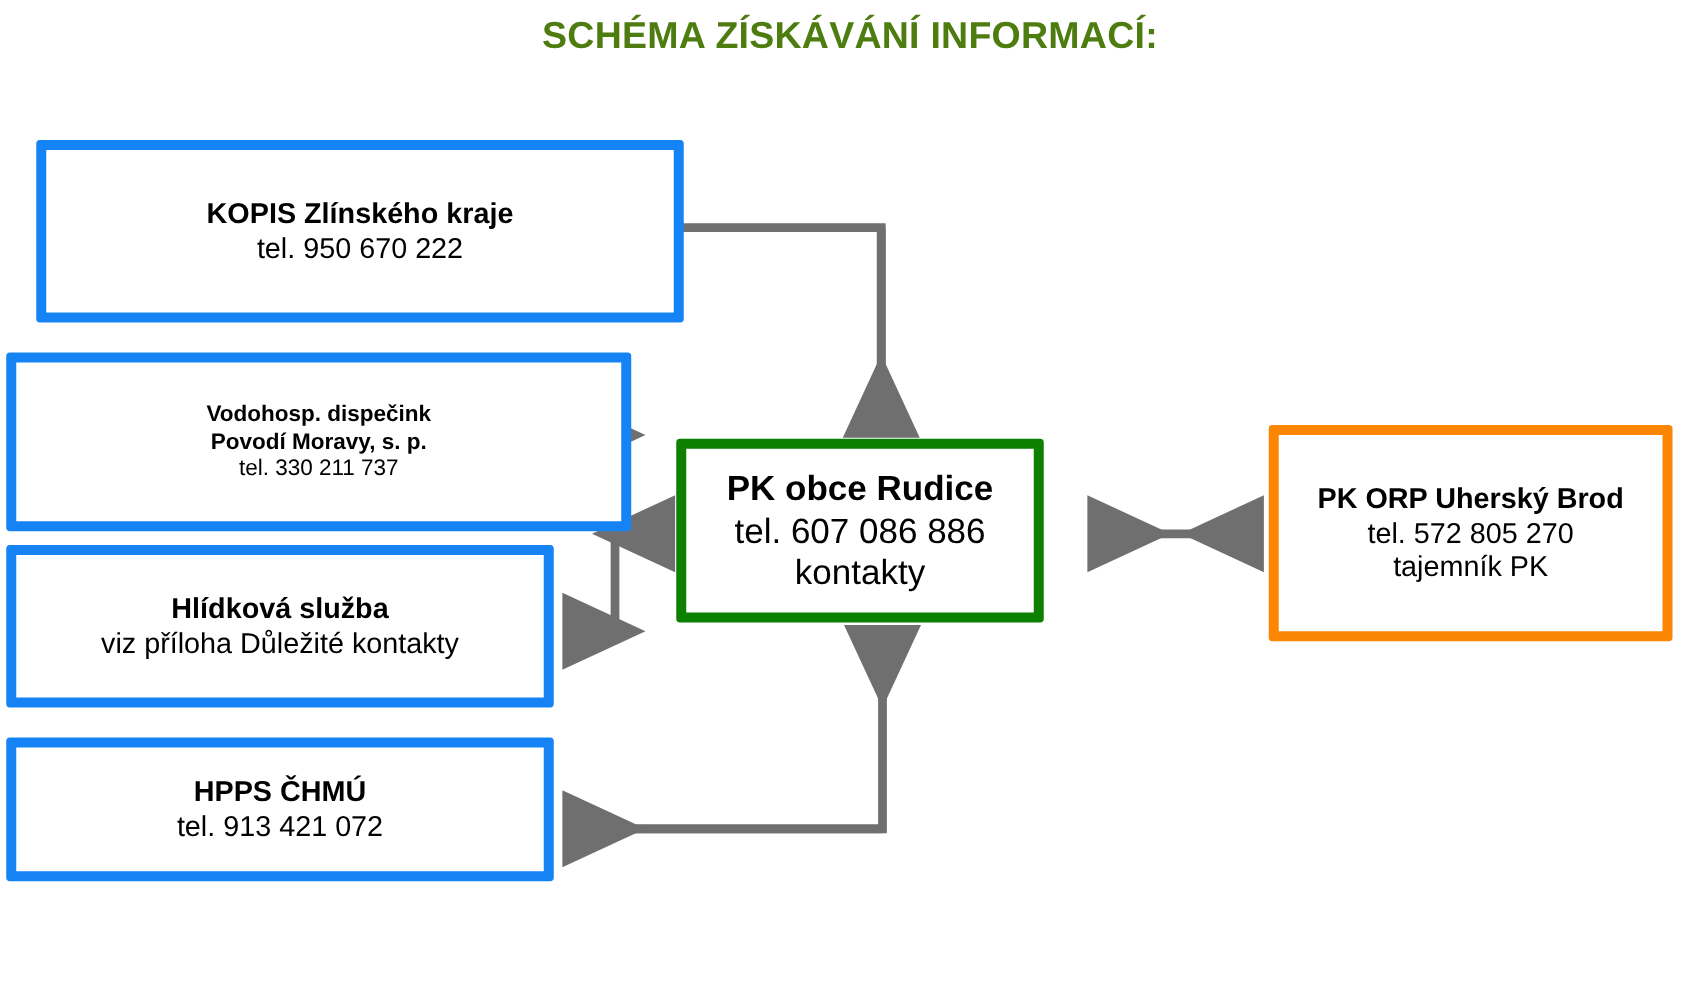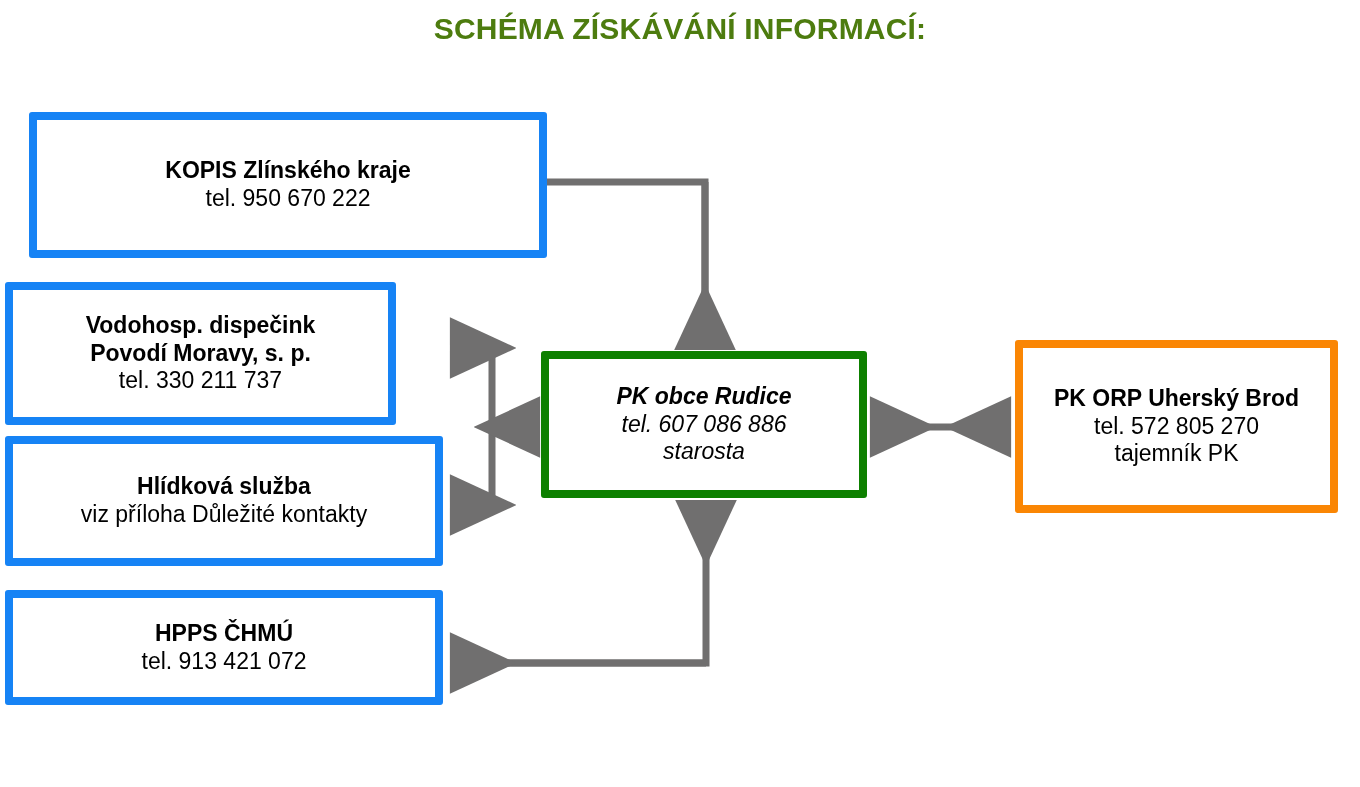--- a/index.html
+++ b/index.html
@@ -34,24 +34,24 @@
   }
   .node .ln{display:block;line-height:1.20;white-space:nowrap;}
   .node .ln.b{font-weight:bold;}
 
   .node-blue{border:8px solid #1683f5;}
   .node-green{border:8px solid #0d8000;}
   .node-orange{border:8px solid #fa8604;}
 
   
   #n-kopis   {left:5px;  top:112px; width:518px; height:146px; font-size:23px;margin-left:24px;}
-  #n-povodi  {left:5px;  top:282px; width:391px; height:143px; font-size:23px;}
+  #n-povodi  {left:5px;  top:282px; width:500px; height:143px; font-size:18px;}
   #n-hlidka  {left:5px;  top:436px; width:438px; height:130px; font-size:23px;}
   #n-hpps    {left:5px;  top:590px; width:438px; height:115px; font-size:23px;}
-  #n-rudice  {left:541px;top:351px; width:326px; height:147px; font-size:23px;font-style:italic;}
+  #n-rudice  {left:541px;top:351px; width:294px; height:147px; font-size:28px;}
   #n-orp     {left:1015px;top:340px;width:323px; height:173px; font-size:23px;justify-content:center;}
 
   #edges{position:absolute;left:0;top:0;width:1360px;height:787px;pointer-events:none;}
 </style>
 </head>
 <body>
 
 <div id="stage">
 
   <div id="title">SCHÉMA ZÍSKÁVÁNÍ INFORMACÍ:</div>
@@ -108,21 +108,21 @@
   </div>
 
   <div class="node node-blue" id="n-hpps">
     <span class="ln b">HPPS ČHMÚ</span>
     <span class="ln">tel. 913 421 072</span>
   </div>
 
   <div class="node node-green" id="n-rudice">
     <span class="ln b">PK obce Rudice</span>
     <span class="ln">tel. 607 086 886</span>
-    <span class="ln">starosta</span>
+    <span class="ln">kontakty</span>
   </div>
 
   <div class="node node-orange" id="n-orp">
     <span class="ln b">PK ORP Uherský Brod</span>
     <span class="ln">tel. 572 805 270</span>
     <span class="ln">tajemník PK</span>
   </div>
 
 </div>
 

